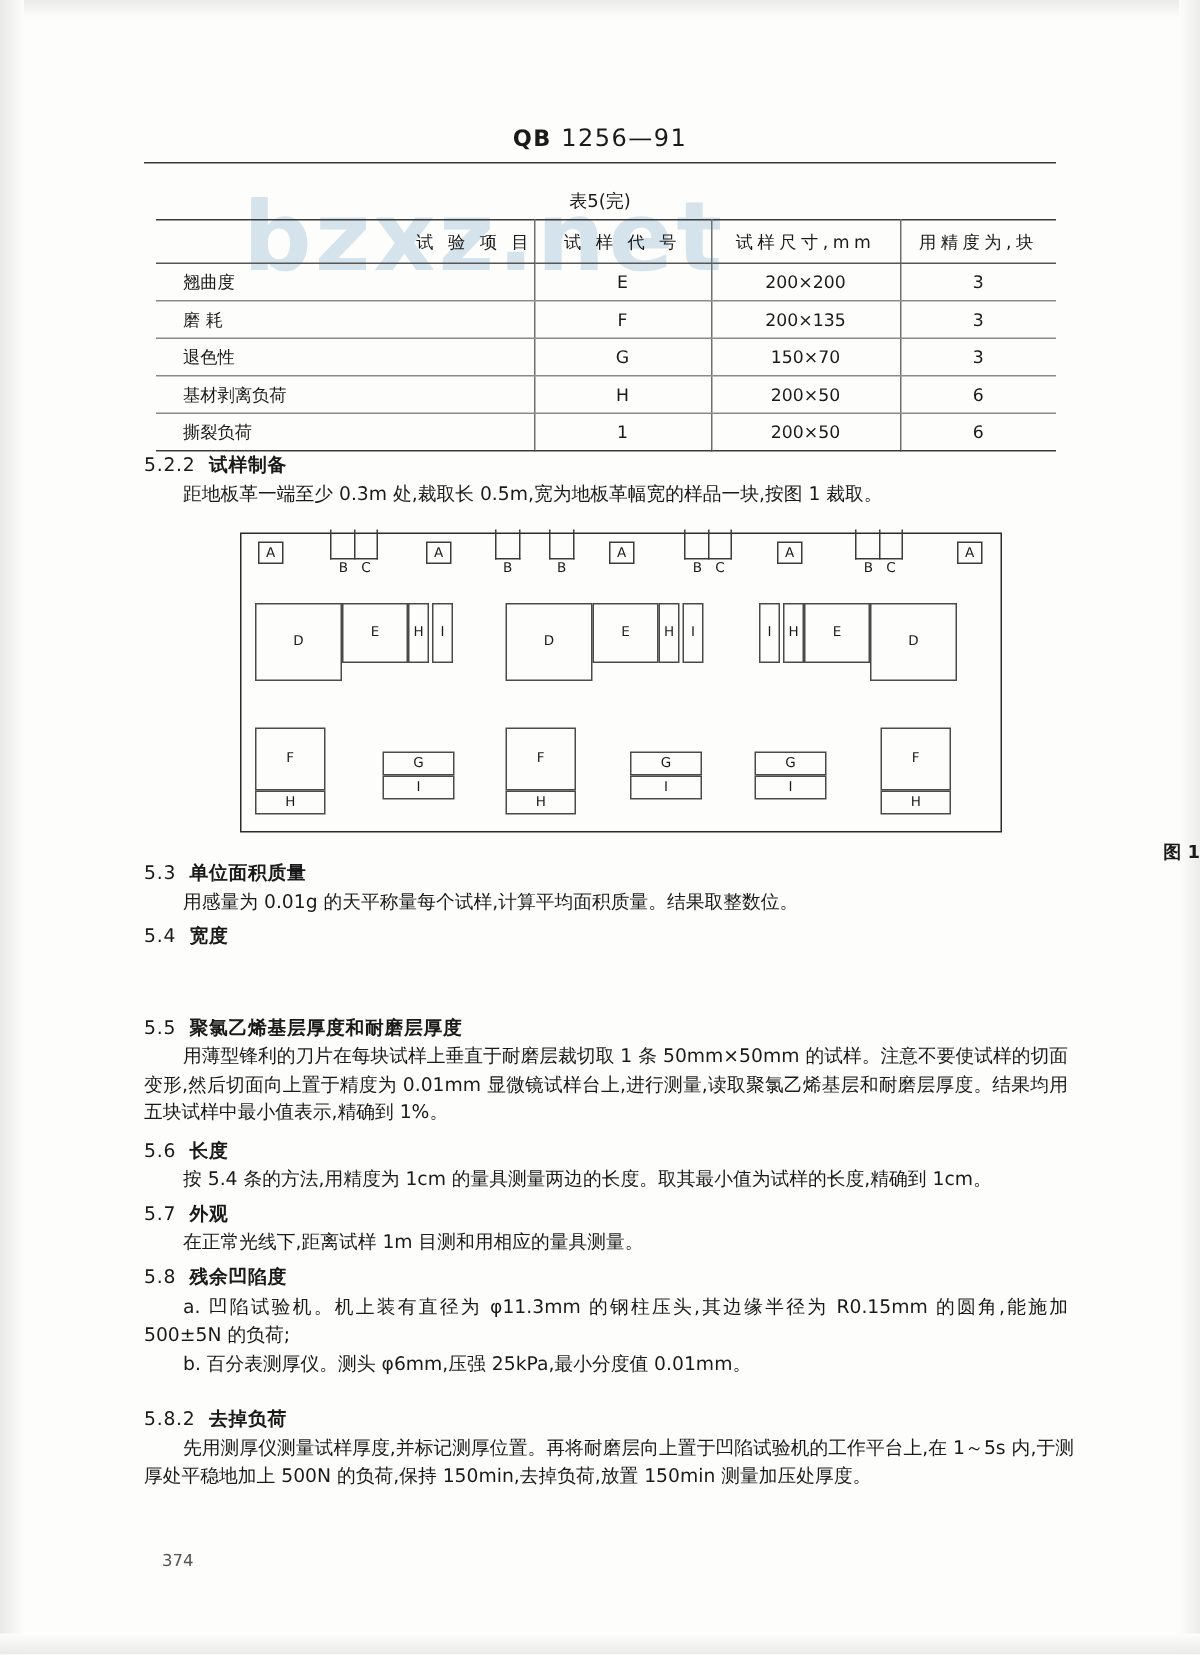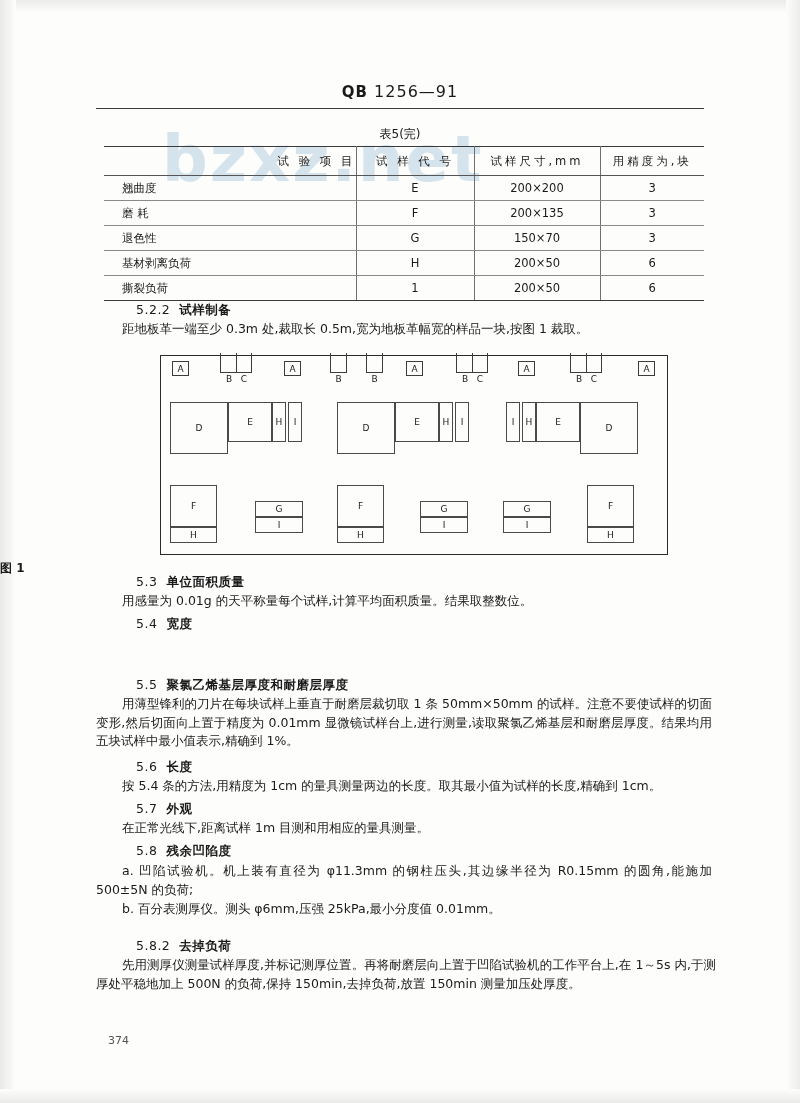--- a/index.html
+++ b/index.html
@@ -86,21 +86,21 @@
   .col-code { width:118px; }
   .col-size { width:126px; }
   .col-qty  { width:104px; }
 
   .sec {
     position:absolute;
     font-size:12.5px;
     line-height:1.5;
   }
   .sec-h { font-weight:bold; letter-spacing:.5px; }
-  .sec-h .num { font-weight:normal;margin-left:40px; }
+  .sec-h .num { font-weight:normal; }
   .sec-h .ttl { margin-left:9px; }
   .para { text-indent:26px; text-align:justify; }
 
   
   .fig-wrap {
     position:absolute; left:160px; top:355px; width:508px; height:200px;
   }
   .fig-frame {
     position:absolute; inset:0;
     border:1.6px solid #2b2b2b;
@@ -133,21 +133,21 @@
     border-left:1px solid #3c3c3c;
     border-right:1px solid #3c3c3c;
     border-bottom:1px solid #3c3c3c;
     box-sizing:border-box;
   }
   .bc-div {
     position:absolute; width:0; border-left:1px solid #3c3c3c;
   }
   .fig-caption {
     position:absolute; left:0; right:0; top:560px;
-    text-align:left; font-size:12px; font-weight:bold;
+    text-align:right; font-size:12px; font-weight:bold;
   }
   .pageno {
     position:absolute; left:108px; top:1034px;
     font-size:11px; color:#555;
   }
 </style>
 </head>
 <body>
 
 <div class="page">

